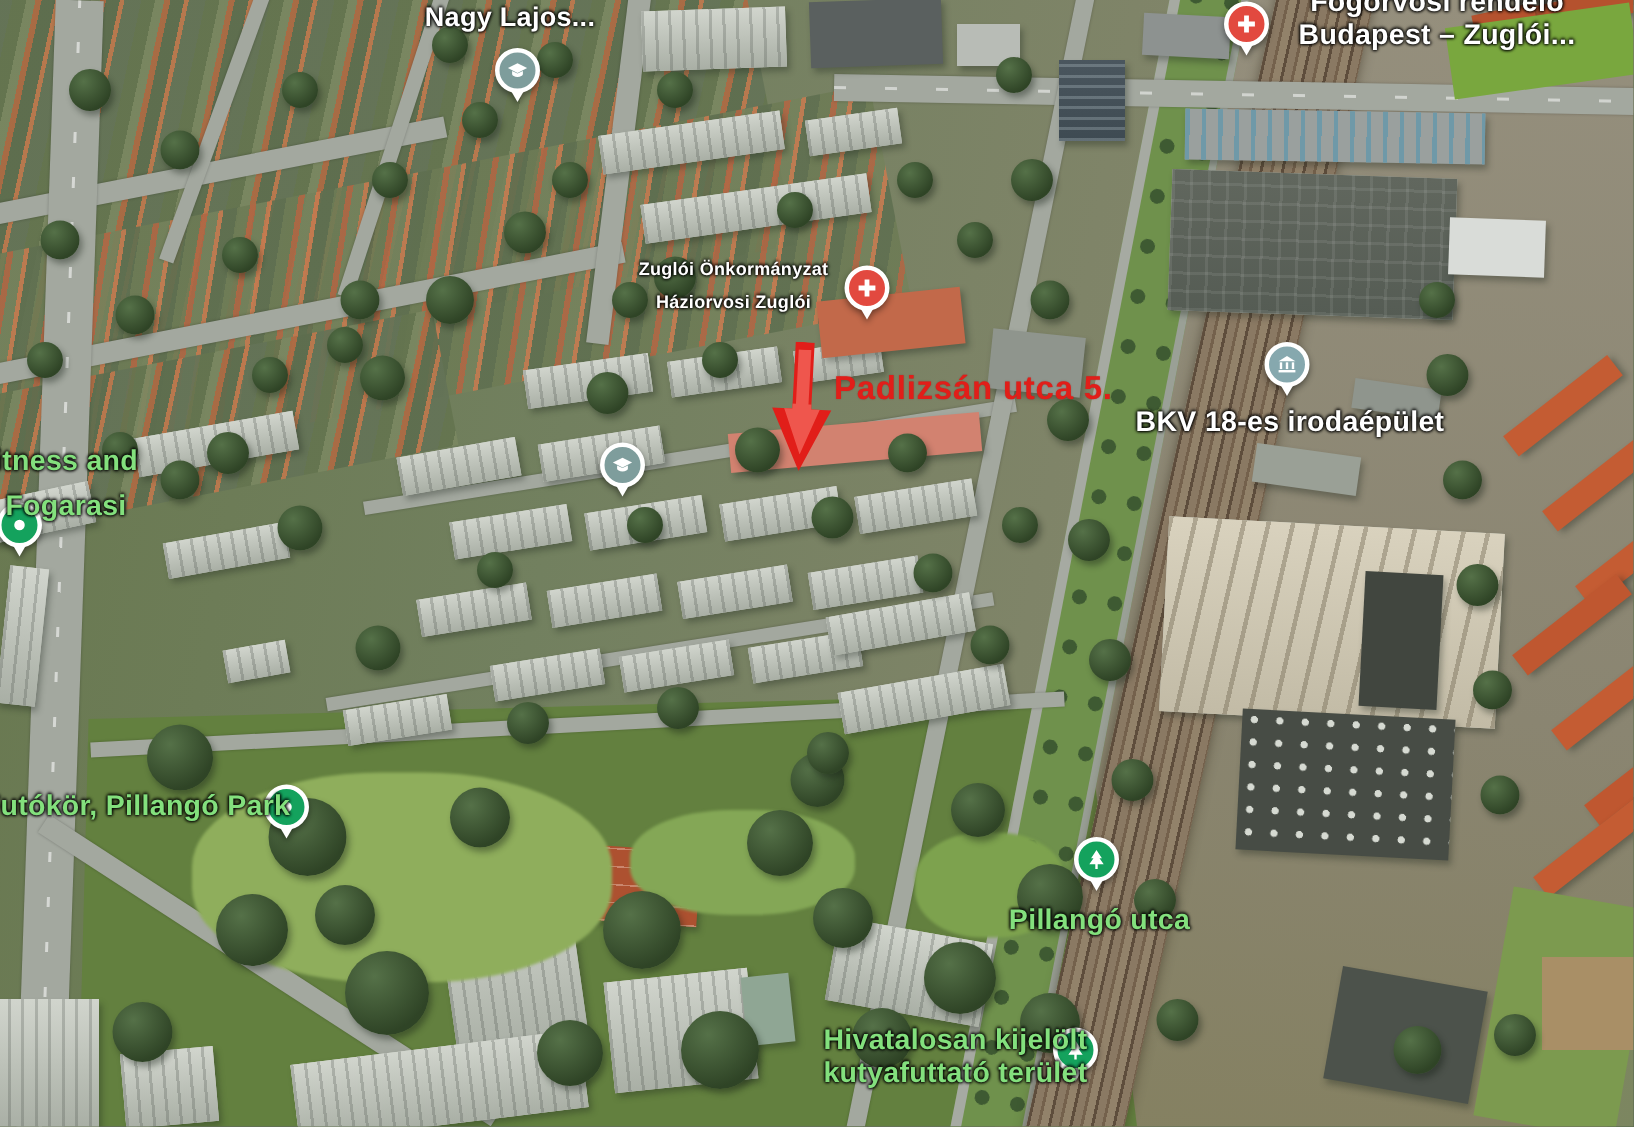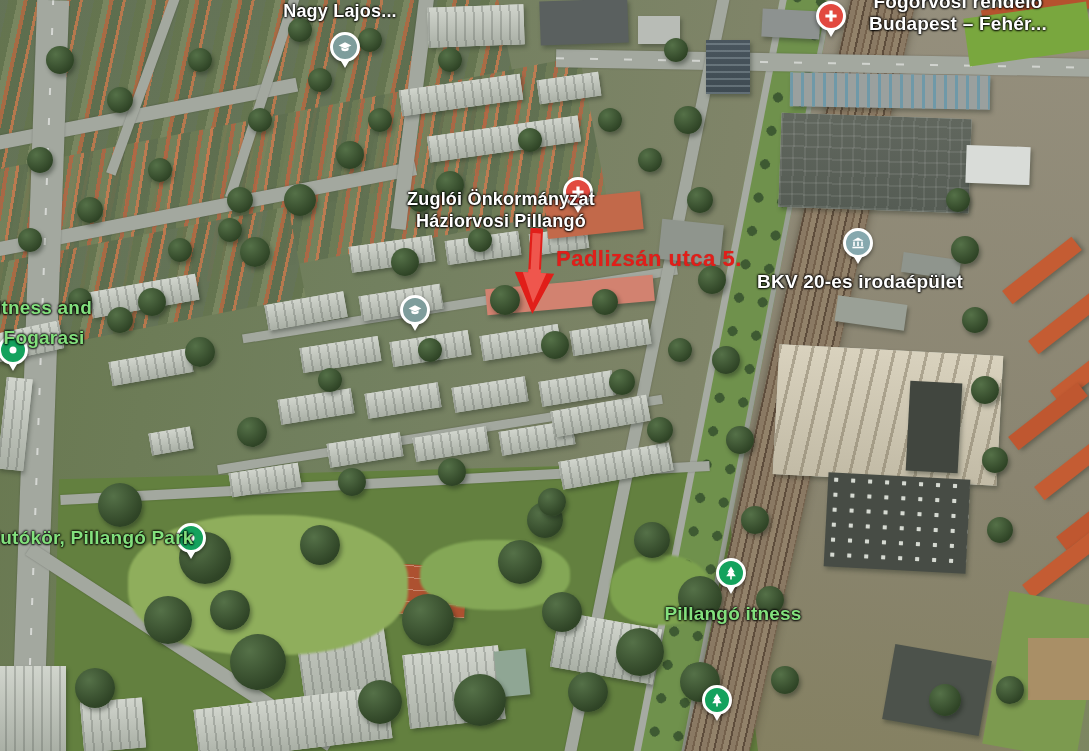--- a/index.html
+++ b/index.html
@@ -318,35 +318,39 @@
       <svg viewBox="0 0 20 20" fill="#fff">
           <path d="M10 2 5.5 9h2L4 14h5v4h2v-4h5l-3.5-5h2z"></path>
         </svg>
     </div>
   </div>
 
   <div class="maplabel lab-white" style="left:340px;top:1px;font-size:18px;">Nagy Lajos...</div>
 
   <div class="maplabel lab-white" style="left:958px;top:-9px;font-size:19px;line-height:22px;">
     <div style="position:static;">Fogorvosi rendelő</div>
-    <div style="position:static;">Budapest – Fehér...</div>
-  </div>
-
-  <div class="maplabel lab-white" style="left:489px;top:188px;font-size:18px;line-height:22px;margin-left:12px;">
+    <div style="position:static;">Budapest – Zuglói...</div>
+  </div>
+
+  <div class="maplabel lab-white" style="left:489px;top:168px;font-size:12px;line-height:22px;">
     <div style="position:static;">Zuglói Önkormányzat</div>
-    <div style="position:static;">Háziorvosi Pillangó</div>
-  </div>
-
-  <div class="maplabel lab-white" style="left:860px;top:271px;font-size:19px;">BKV 20-es irodaépület</div>
+    <div style="position:static;">Háziorvosi Zuglói</div>
+  </div>
+
+  <div class="maplabel lab-white" style="left:860px;top:271px;font-size:19px;">BKV 18-es irodaépület</div>
 
   <div class="maplabel lab-green" style="left:44px;top:293px;font-size:19px;line-height:30px;">
     <div style="position:static;">itness and</div>
     <div style="position:static;">Fogarasi</div>
   </div>
 
   <div class="maplabel lab-green" style="left:91px;top:527px;font-size:19px;">Futókör, Pillangó Park</div>
 
   <div class="maplabel lab-green" style="left:733px;top:603px;font-size:19px;line-height:22px;">
-    <div style="position:static;">Pillangó itness</div>
-  </div>
-
+    <div style="position:static;">Pillangó utca</div>
+  </div>
+
+  <div class="maplabel lab-green" style="left:637px;top:683px;font-size:19px;line-height:22px;">
+    <div style="position:static;">Hivatalosan kijelölt</div>
+    <div style="position:static;">kutyafuttató terület</div>
+  </div>
 
 </div>
 
 </body></html>

